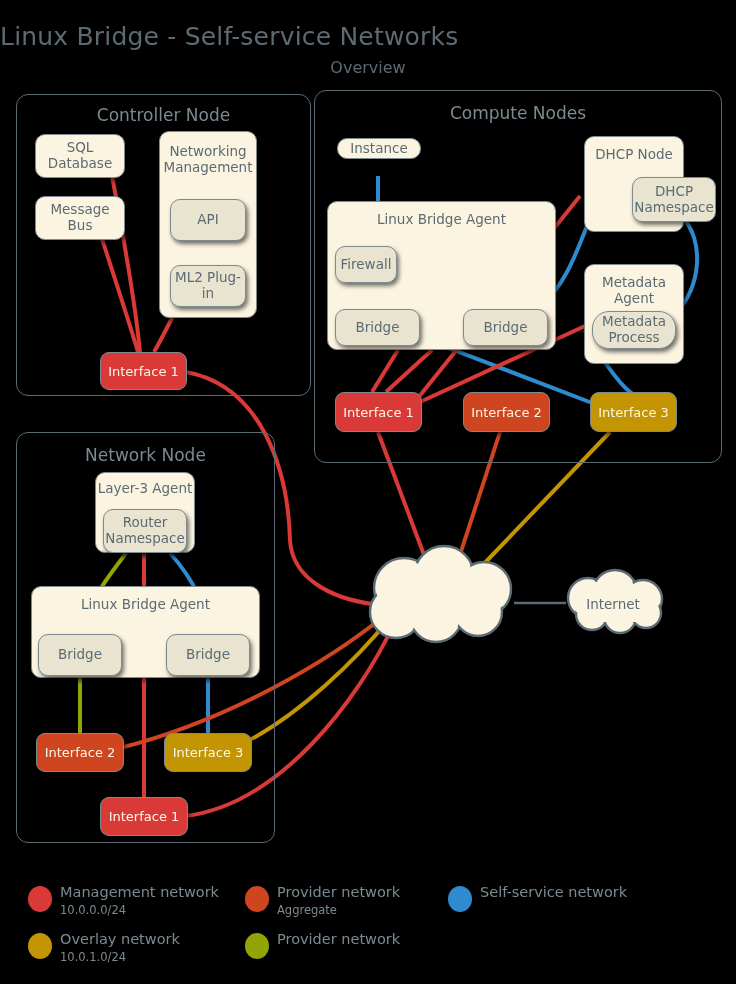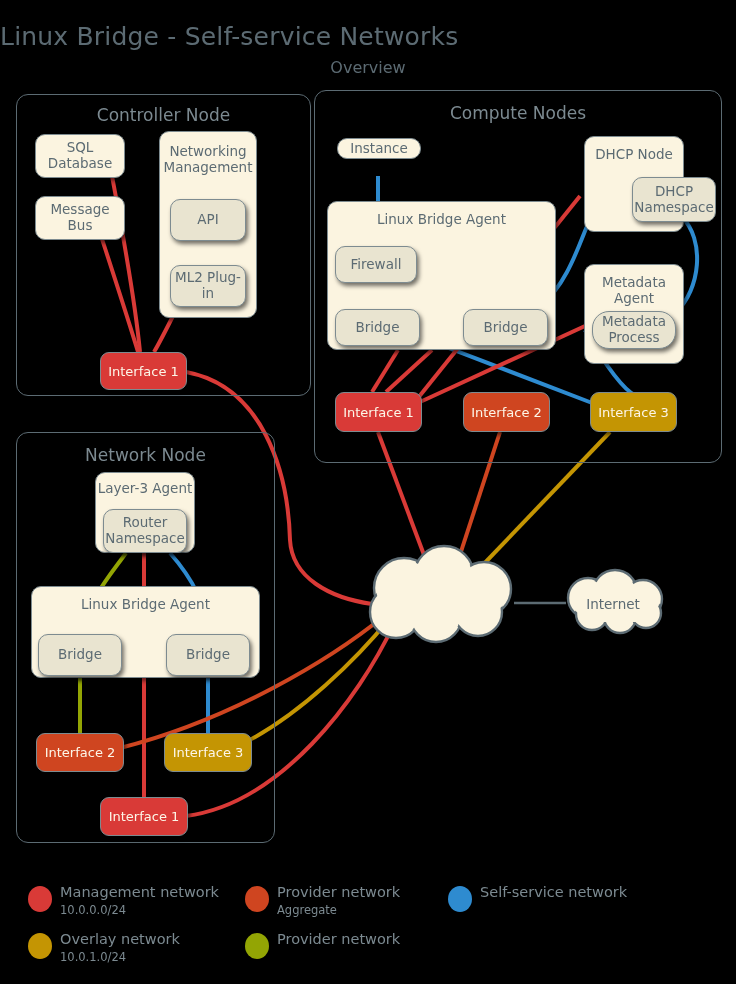--- a/index.html
+++ b/index.html
@@ -234,21 +234,21 @@
 
   <div class="node-box" style="left:314px; top:90px; width:406px; height:371px;">
     <div class="node-title" style="top:12px;">Compute Nodes</div>
   </div>
   <div class="card" style="left:337px; top:138px; width:84px; height:21px;">
     <span>Instance</span>
   </div>
   <div class="card group" style="left:327px; top:201px; width:229px; height:149px;">
     <div class="group-label" style="top:10px;">Linux Bridge Agent</div>
   </div>
-  <div class="card inner" style="left:335px; top:246px; width:82px; height:37px;">
+  <div class="card inner" style="left:335px; top:246px; width:62px; height:37px;">
     <span>Firewall</span>
   </div>
   <div class="card inner" style="left:335px; top:309px; width:85px; height:37px;">
     <span>Bridge</span>
   </div>
   <div class="card inner" style="left:463px; top:309px; width:85px; height:37px;">
     <span>Bridge</span>
   </div>
   <div class="card group" style="left:584px; top:136px; width:100px; height:96px;">
     <div class="group-label" style="top:10px;">DHCP Node</div>

